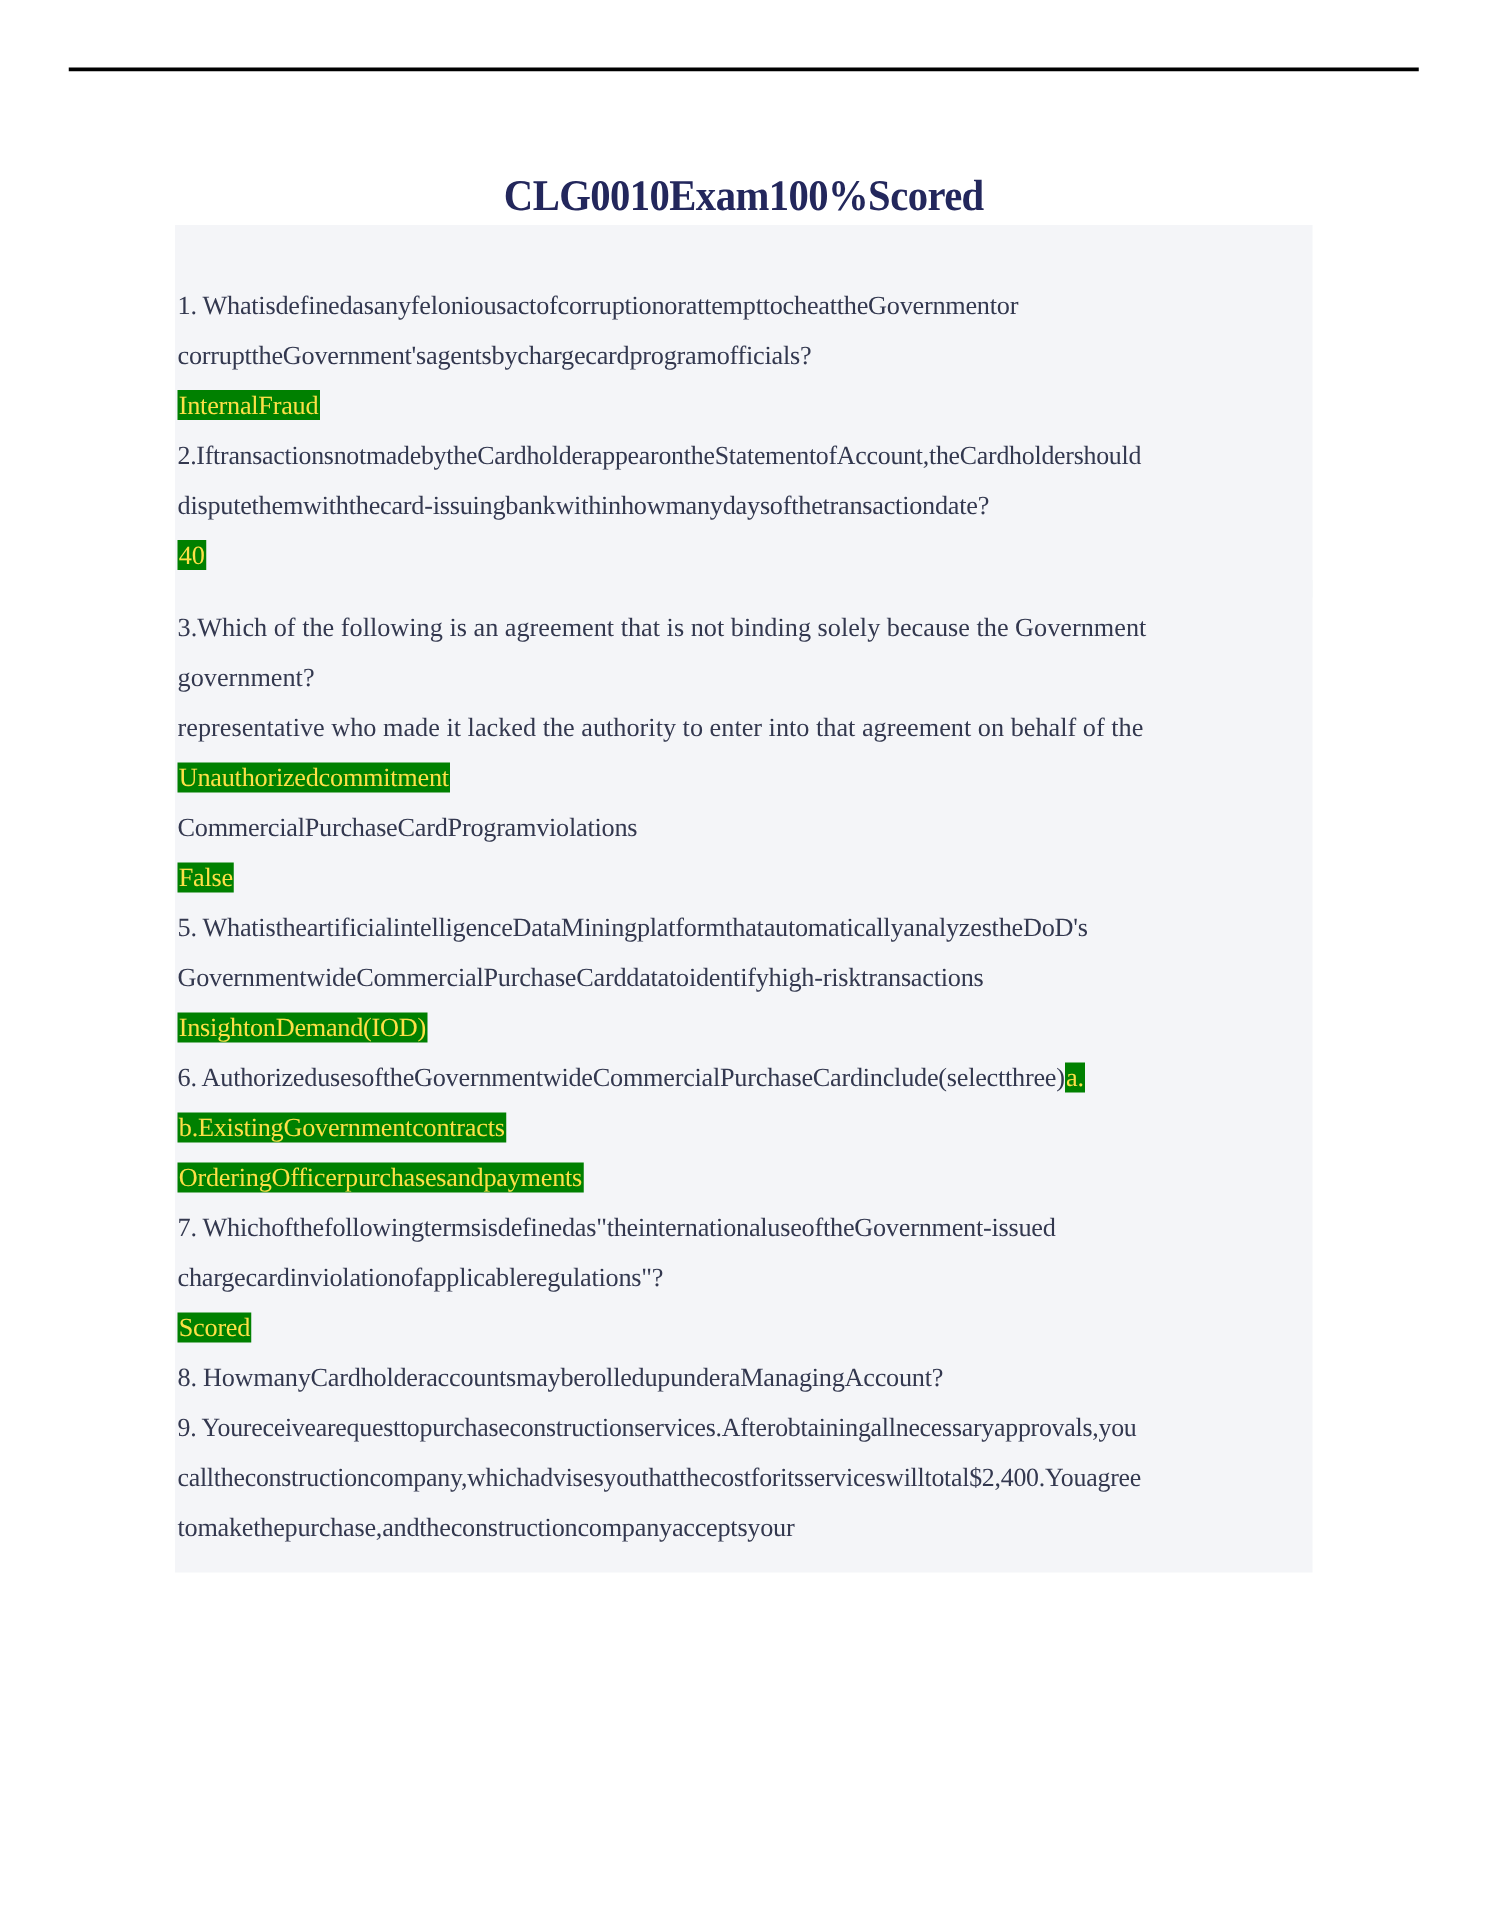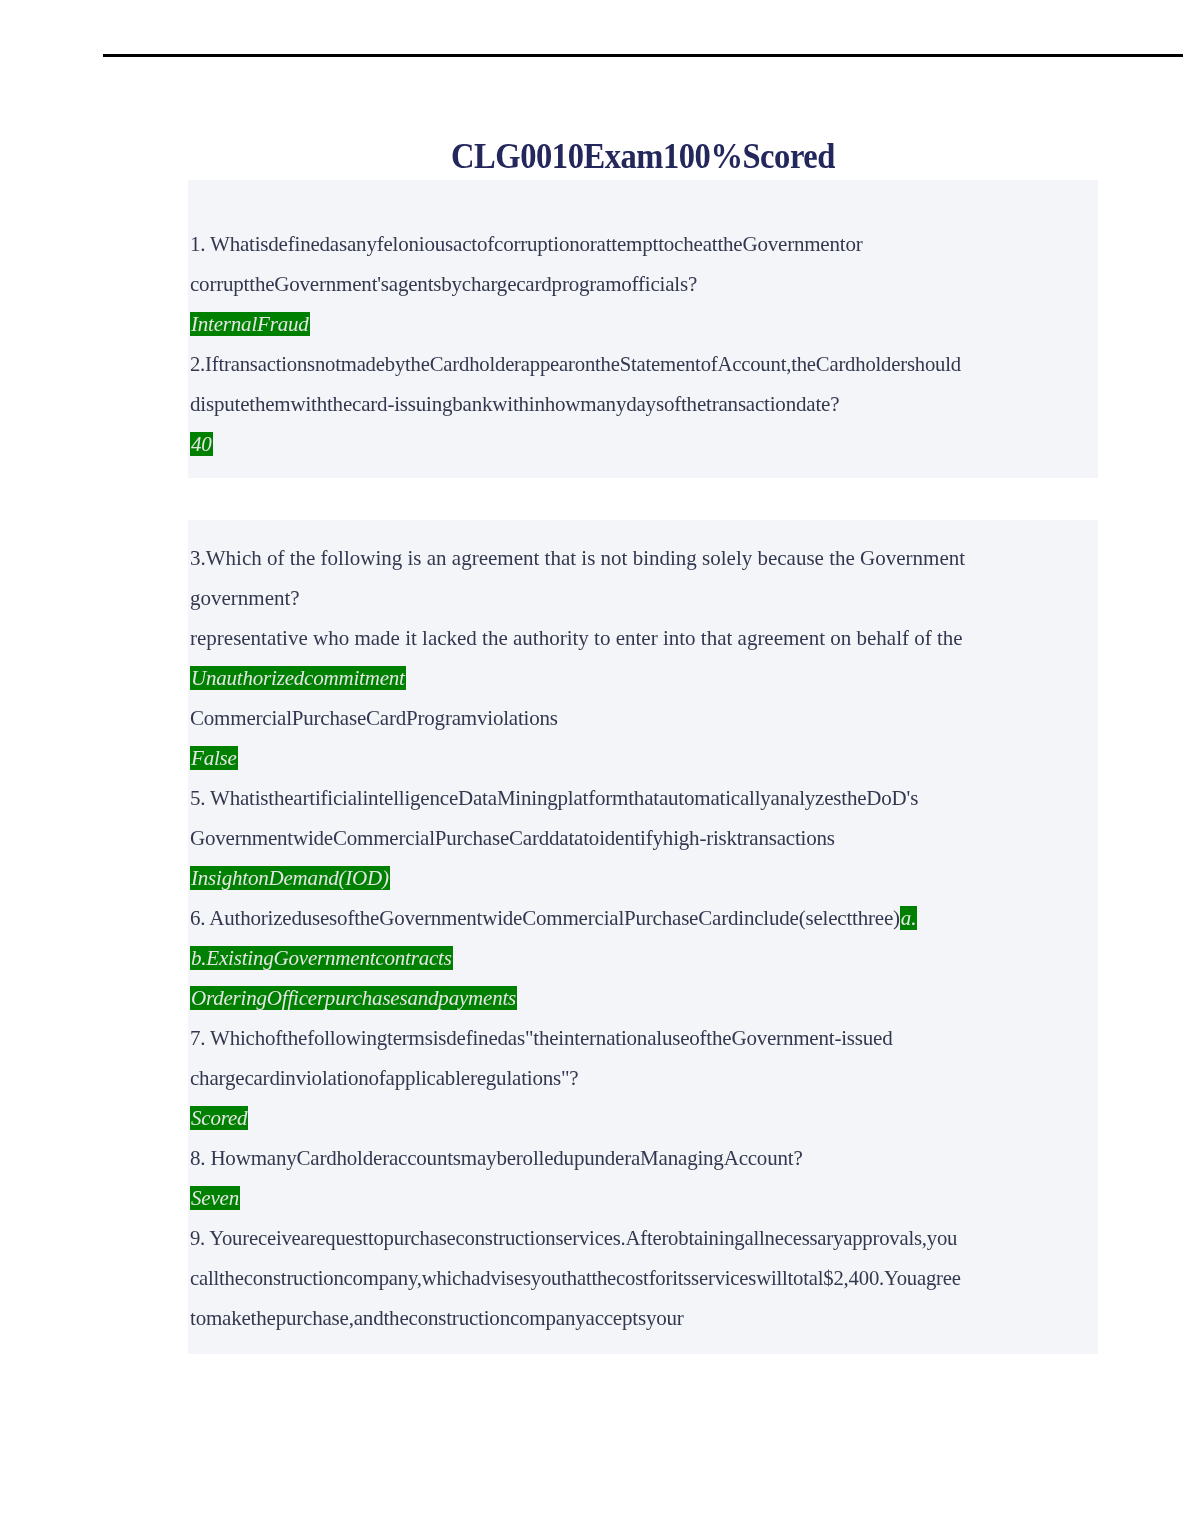--- a/index.html
+++ b/index.html
@@ -12,21 +12,20 @@
     height: 1540px;
     position: relative;
     font-family: "Liberation Serif", "DejaVu Serif", serif;
     overflow: hidden;
   }
 
   .page {
     position: absolute;
     inset: 0;
     background: #ffffff;
-    margin-left: 48px;
   }
 
   
   .top-rule {
     position: absolute;
     left: 55px;
     top: 54px;
     width: 1080px;
     height: 3px;
     background: #000000;
@@ -50,21 +49,21 @@
   }
 
   
   .shade {
     position: absolute;
     left: 140px;
     width: 910px;
     background: #f4f5f8;
   }
   #block-a { top: 180px; }
-  #block-b { top: 520px; }
+  #block-b { top: 464px; }
 
   .block-inner {
     padding: 0;
   }
 
   
   .ln {
     font-size: 21px;
     line-height: 40px;
     color: #33384f;
@@ -81,24 +80,23 @@
   }
 
   .spacer-top { height: 44px; }
   .spacer-bot { height: 14px; }
   .spacer-b-top { height: 18px; }
   .spacer-b-bot { height: 16px; }
 
   
   .hl {
     background: #008000;
-    color: #e5e5e5;
+    color: #fde047;
     padding: 0 1px;
     box-decoration-break: clone;
-    font-style: italic;
     -webkit-box-decoration-break: clone;
   }
 
   .ans-line {
     font-size: 21px;
     line-height: 40px;
     padding-left: 2px;
     white-space: nowrap;
     letter-spacing: -0.2px;
   }
@@ -168,21 +166,20 @@
       </div>
 
       <div>
         <div class="ln qline">7. Whichofthefollowingtermsisdefinedas"theinternationaluseoftheGovernment-issued</div>
         <div class="ln qline">chargecardinviolationofapplicableregulations"?</div>
         <div class="ans-line"><span class="hl">Scored</span></div>
       </div>
 
       <div>
         <div class="ln qline">8. HowmanyCardholderaccountsmayberolledupunderaManagingAccount?</div>
-        <div class="ans-line"><span class="hl">Seven</span></div>
       </div>
 
       <div>
         <div class="ln qline tight">9. Youreceivearequesttopurchaseconstructionservices.Afterobtainingallnecessaryapprovals,you</div>
         <div class="ln qline tight">calltheconstructioncompany,whichadvisesyouthatthecostforitsserviceswilltotal$2,400.Youagree</div>
         <div class="ln qline">tomakethepurchase,andtheconstructioncompanyacceptsyour</div>
       </div>
 
       <div class="spacer-b-bot"></div>
     </div>

